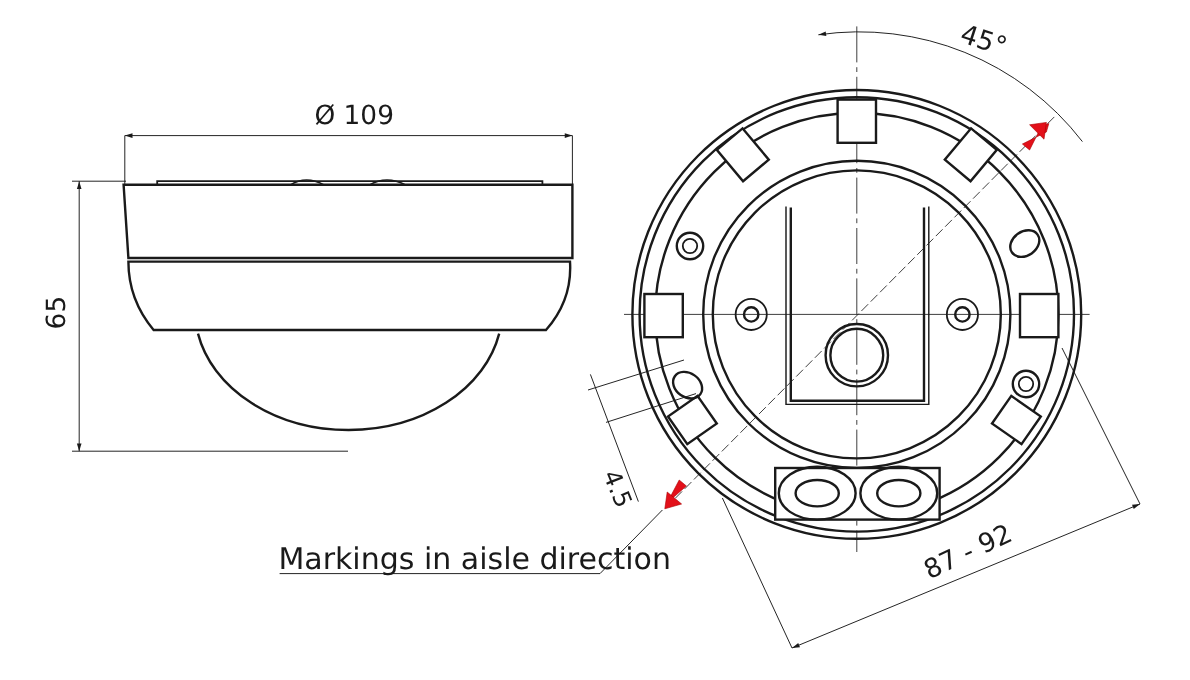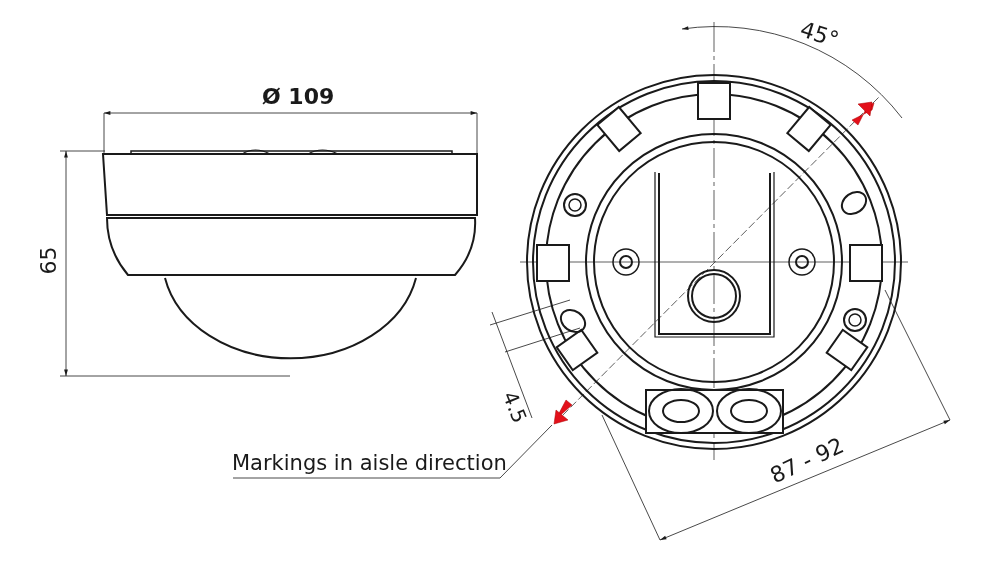--- a/index.html
+++ b/index.html
@@ -1,24 +1,24 @@
 <!DOCTYPE html>
 <html><head>
   <meta charset="utf-8">
   <style>
     html, body { margin: 0; padding: 0; background: #ffffff; }
     body { width: 992px; height: 567px; position: relative; overflow: hidden; font-family: "DejaVu Sans", sans-serif; }
     svg { position: absolute; left: 0; top: 0; }
     .lbl { position: absolute; color: #1a1a1a; font-family: "DejaVu Sans", sans-serif; white-space: nowrap; }
-    #dia { left: 262px; top: 84px; font-size: 22px; font-weight: 700; }
+    #dia { left: 262px; top: 84px; font-size: 22px; font-weight: 400; }
     #h65 { left: 34px; top: 248px; font-size: 22px; transform: rotate(-90deg); transform-origin: center; }
     #ang { left: 800px; top: 22px; font-size: 22px; transform: rotate(18deg); }
     #off { left: 520px; top: 388px; font-size: 20px; transform: rotate(68deg); transform-origin: left top; }
     #rng { left: 768px; top: 448px; font-size: 22px; transform: rotate(-25deg); }
-    #mark { left: 232px; top: 451px; font-size: 21px; }
+    #mark { left: 232px; top: 451px; font-size: 25px; }
   </style>
 </head>
 <body>
 
 <svg width="992" height="567" viewBox="0 0 992 567">
   <defs>
     <marker id="ah" viewBox="0 0 10 10" refX="10" refY="5" markerWidth="10" markerHeight="8" orient="auto-start-reverse">
       <path d="M0,2 L10,5 L0,8 z" fill="#1a1a1a"></path>
     </marker>
   </defs>

